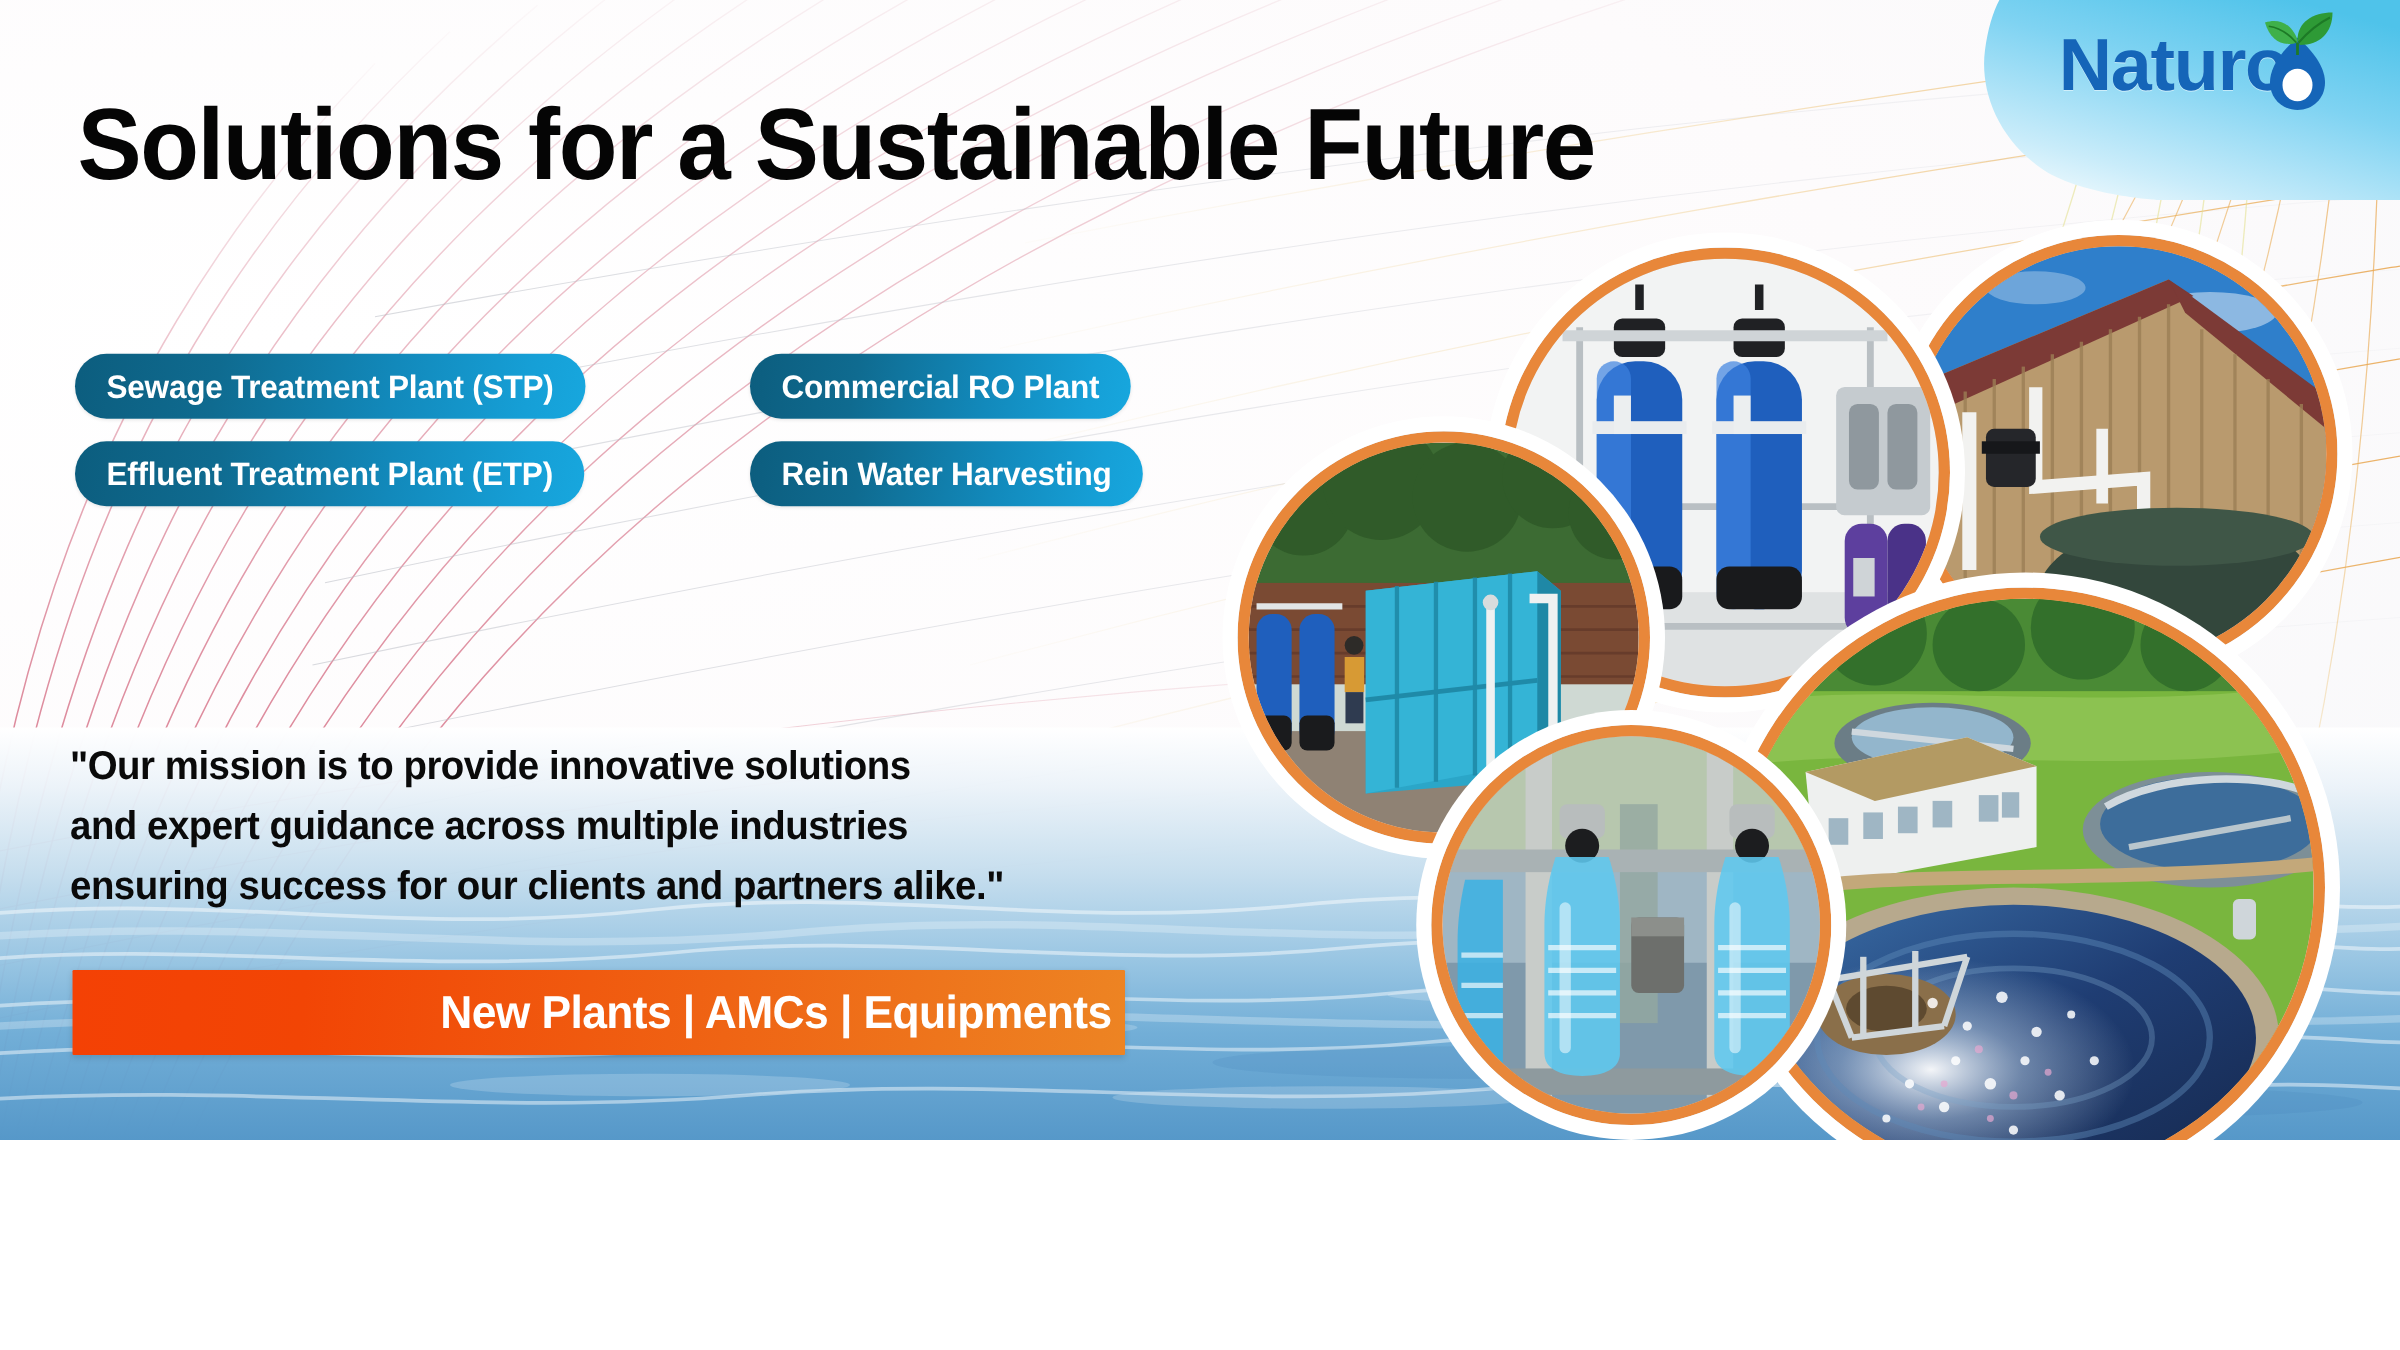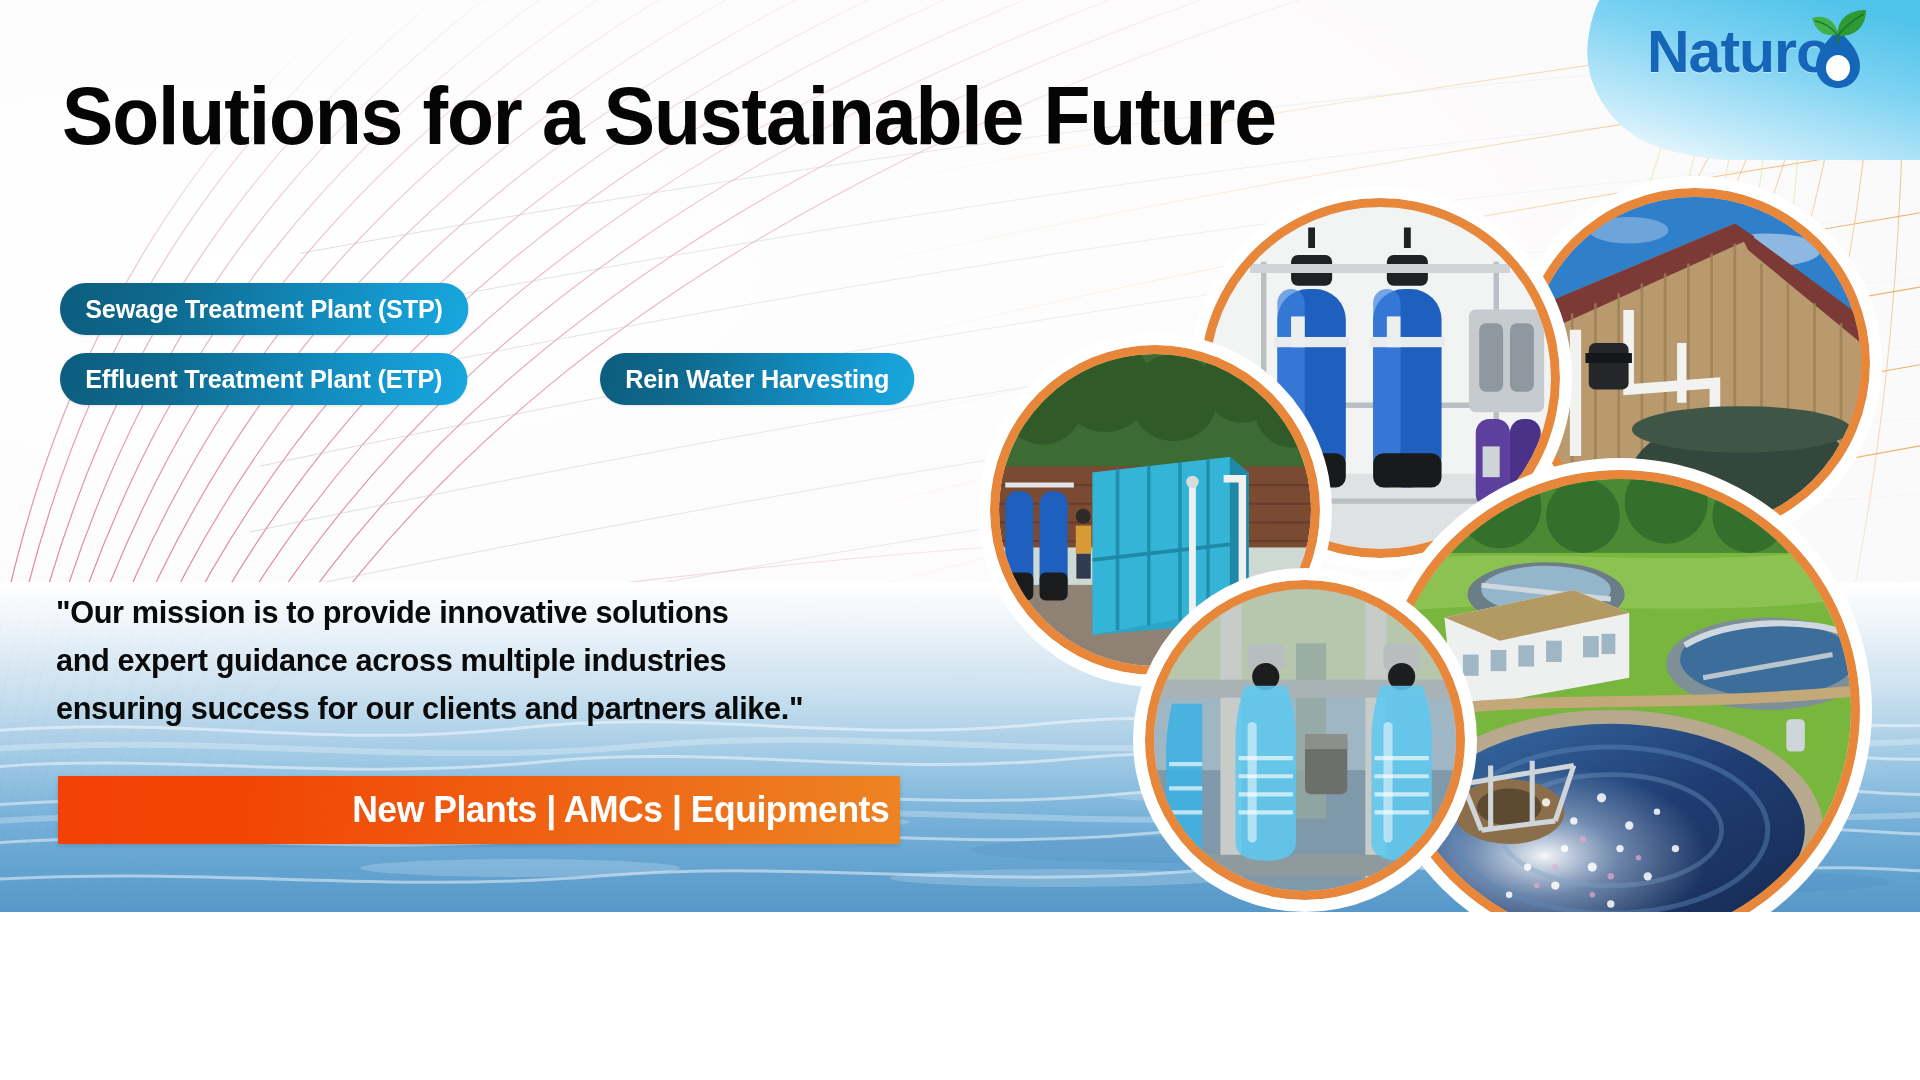--- a/index.html
+++ b/index.html
@@ -275,20 +275,23 @@
   </div>
 
   <div class="headline">Solutions for a Sustainable Future</div>
 
   <div class="pill-grid">
 
     <div class="pill-row">
       <div class="pill-col-left">
         <div class="pill">Sewage Treatment Plant (STP)</div>
       </div>
+      <div class="pill-col-right">
+        <div class="pill">Commercial RO Plant</div>
+      </div>
     </div>
 
     <div class="pill-row">
       <div class="pill-col-left">
         <div class="pill">Effluent Treatment Plant (ETP)</div>
       </div>
       <div class="pill-col-right">
         <div class="pill">Rein Water Harvesting</div>
       </div>
     </div>

